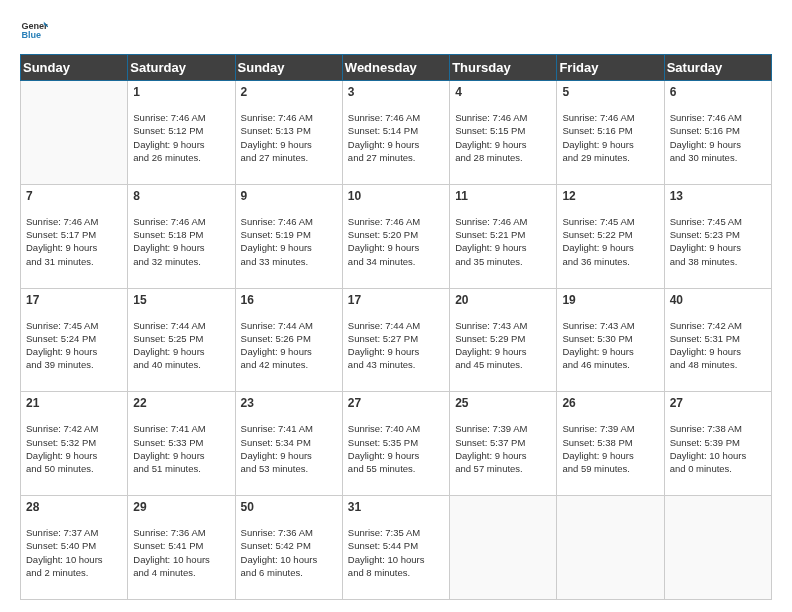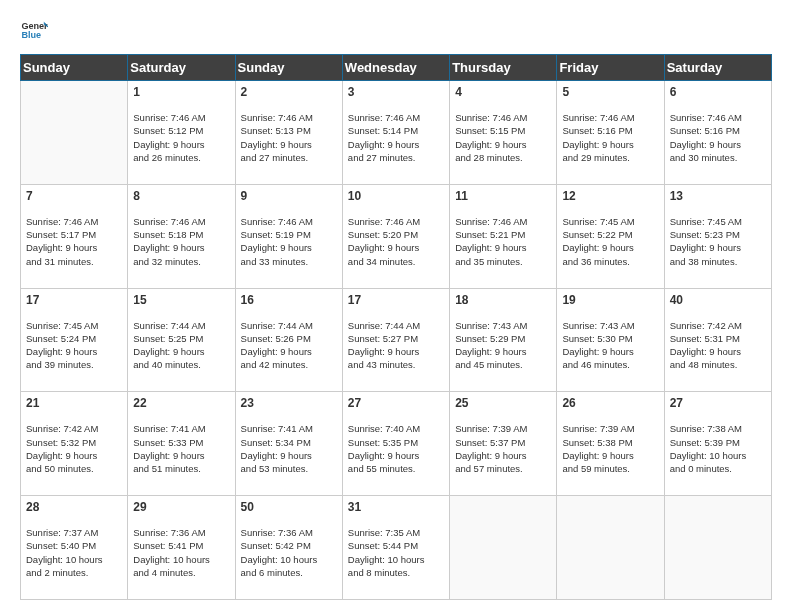--- a/index.html
+++ b/index.html
@@ -194,21 +194,21 @@
           </td>
           <td>
             <span class="day-num">16</span>
             <div class="day-info">Sunrise: 7:44 AM<br>Sunset: 5:26 PM<br>Daylight: 9 hours<br>and 42 minutes.</div>
           </td>
           <td>
             <span class="day-num">17</span>
             <div class="day-info">Sunrise: 7:44 AM<br>Sunset: 5:27 PM<br>Daylight: 9 hours<br>and 43 minutes.</div>
           </td>
           <td>
-            <span class="day-num">18</span>
+            <span class="day-num">20</span>
             <div class="day-info">Sunrise: 7:43 AM<br>Sunset: 5:29 PM<br>Daylight: 9 hours<br>and 45 minutes.</div>
           </td>
           <td>
             <span class="day-num">19</span>
             <div class="day-info">Sunrise: 7:43 AM<br>Sunset: 5:30 PM<br>Daylight: 9 hours<br>and 46 minutes.</div>
           </td>
           <td>
             <span class="day-num">40</span>
             <div class="day-info">Sunrise: 7:42 AM<br>Sunset: 5:31 PM<br>Daylight: 9 hours<br>and 48 minutes.</div>
           </td>

